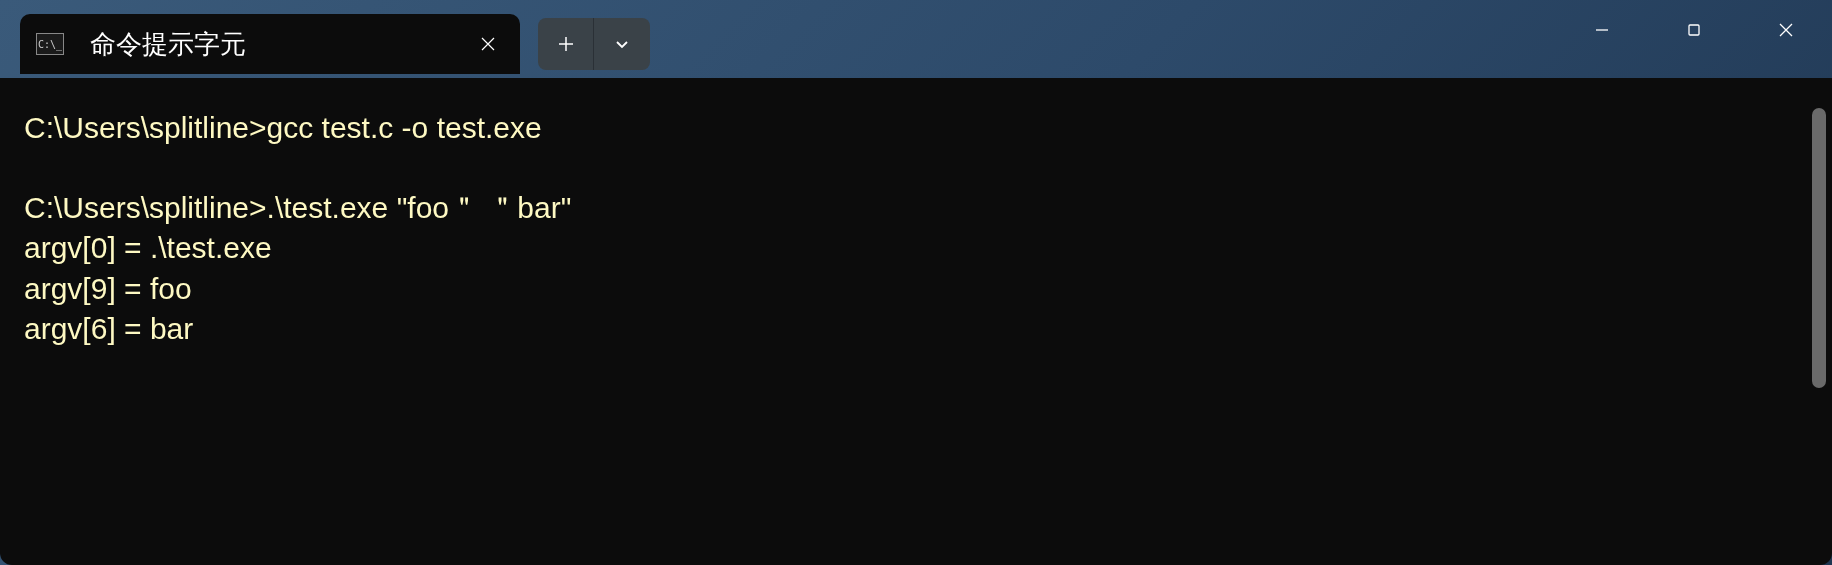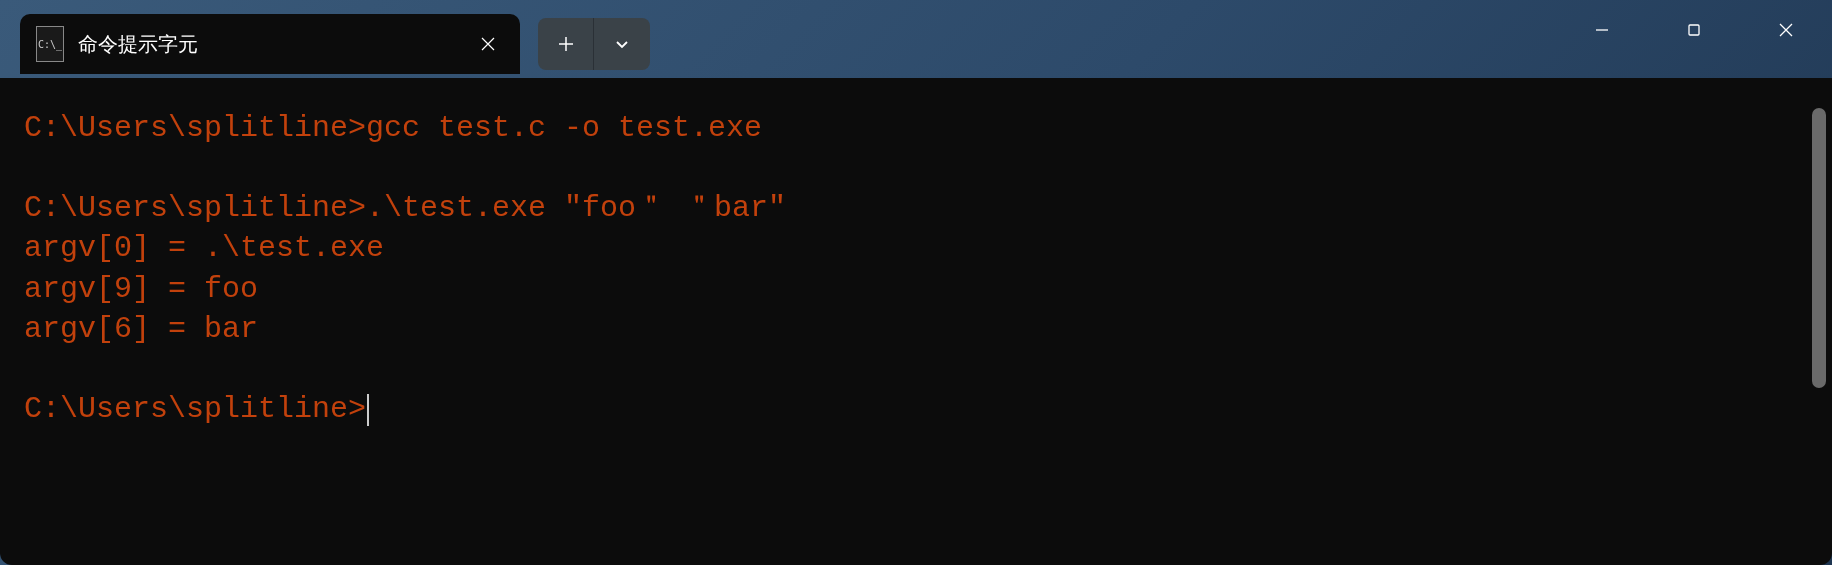--- a/index.html
+++ b/index.html
@@ -27,37 +27,38 @@
       height: 60px;
       padding: 0 16px 0 16px;
       display: flex;
       align-items: center;
       min-width: 500px;
       position: relative;
     }
     
     .tab-icon {
       width: 28px;
-      height: 36px;
+      height: 22px;
       background: #1a1a1a;
       border: 1px solid #888;
       display: flex;
       align-items: center;
       justify-content: center;
       margin-right: 14px;
       font-size: 10px;
       color: #ccc;
       font-family: monospace;
     }
     
     .tab-title {
       color: #ffffff;
-      font-size: 20px;
+      font-size: 26px;
       font-weight: 400;
       flex: 1;
+      margin-left: 12px;
     }
     
     .tab-close {
       width: 32px;
       height: 32px;
       display: flex;
       align-items: center;
       justify-content: center;
       border-radius: 4px;
       cursor: pointer;
@@ -100,23 +101,23 @@
       justify-content: center;
       cursor: pointer;
     }
     .win-btn svg { width: 16px; height: 16px; }
     
     .terminal-body {
       background: #0c0c0c;
       width: 100%;
       height: calc(100% - 78px);
       padding: 30px 24px 24px 24px;
-      font-family: Liberation Mono, monospace;
+      font-family: Liberation Sans, sans-serif;
       font-size: 30px;
-      color: #c2410c;
+      color: #fef9c3;
       line-height: 1.34;
       overflow: hidden;
       position: relative;
     }
     
     .terminal-line {
       white-space: pre;
       min-height: 40px;
     }
     
@@ -186,15 +187,14 @@
 </div>
 
 <div class="terminal-body">
   <div class="terminal-line">C:\Users\splitline&gt;gcc test.c -o test.exe</div>
   <div class="terminal-line"></div>
   <div class="terminal-line">C:\Users\splitline&gt;.\test.exe "foo＂ ＂bar"</div>
   <div class="terminal-line">argv[0] = .\test.exe</div>
   <div class="terminal-line">argv[9] = foo</div>
   <div class="terminal-line">argv[6] = bar</div>
   <div class="terminal-line"></div>
-  <div class="terminal-line"><span>C:\Users\splitline&gt;</span><span class="cursor"></span></div>
   <div class="scrollbar"></div>
 </div>
 
 </body></html>

